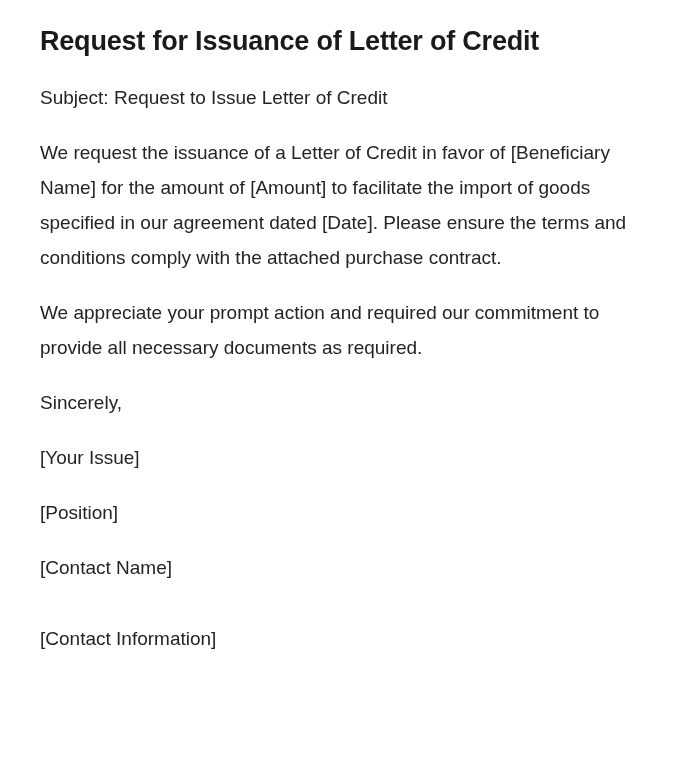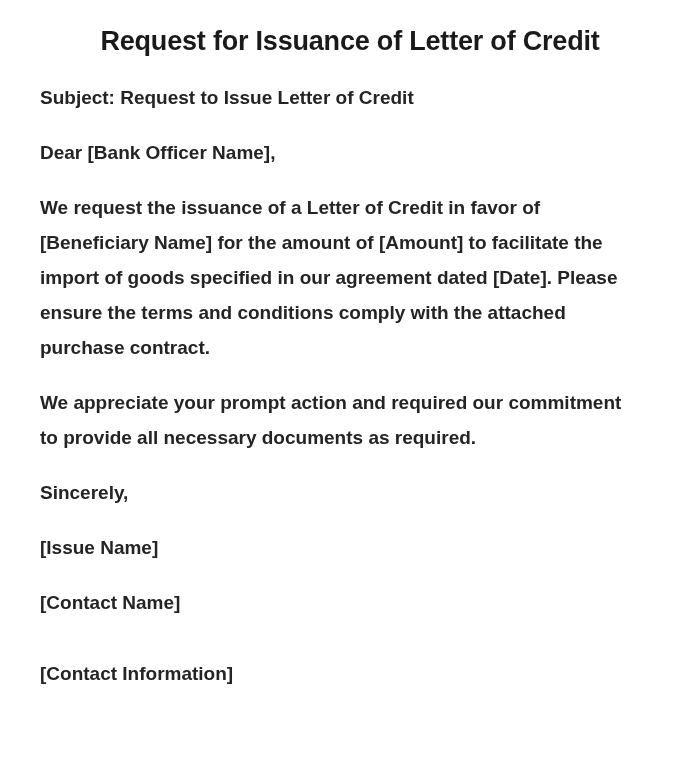--- a/index.html
+++ b/index.html
@@ -21,49 +21,48 @@
     background: #ffffff;
     padding: 24px 40px 40px 40px;
   }
   .doc-title {
     font-size: 27px;
     line-height: 34px;
     font-weight: bold;
     color: #1a1a1a;
     letter-spacing: -0.2px;
     margin: 0 0 22px 0;
-    text-align: center;
   }
   .doc-body {
     max-width: 600px;
   }
   .doc-paragraph {
     font-size: 19px;
     line-height: 35px;
-    font-weight: bold;
+    font-weight: normal;
     color: #242424;
     margin: 0 0 20px 0;
     white-space: pre-wrap;
   }
   .doc-paragraph:last-child {
     margin-bottom: 0;
     margin-top: 36px;
   }
 </style>
 </head>
 <body>
 
 <div class="page">
 
   <h1 class="doc-title">Request for Issuance of Letter of Credit</h1>
 
   <div class="doc-body">
     <p class="doc-paragraph">Subject: Request to Issue Letter of Credit</p>
-    <p class="doc-paragraph">Dear [Bank Officer Name],</p>
     <p class="doc-paragraph">We request the issuance of a Letter of Credit in favor of [Beneficiary Name] for the amount of [Amount] to facilitate the import of goods specified in our agreement dated [Date]. Please ensure the terms and conditions comply with the attached purchase contract.</p>
     <p class="doc-paragraph">We appreciate your prompt action and required our commitment to provide all necessary documents as required.</p>
     <p class="doc-paragraph">Sincerely,</p>
-    <p class="doc-paragraph">[Issue Name]</p>
+    <p class="doc-paragraph">[Your Issue]</p>
+    <p class="doc-paragraph">[Position]</p>
     <p class="doc-paragraph">[Contact Name]</p>
     <p class="doc-paragraph">[Contact Information]</p>
   </div>
 
 </div>
 
 </body></html>

